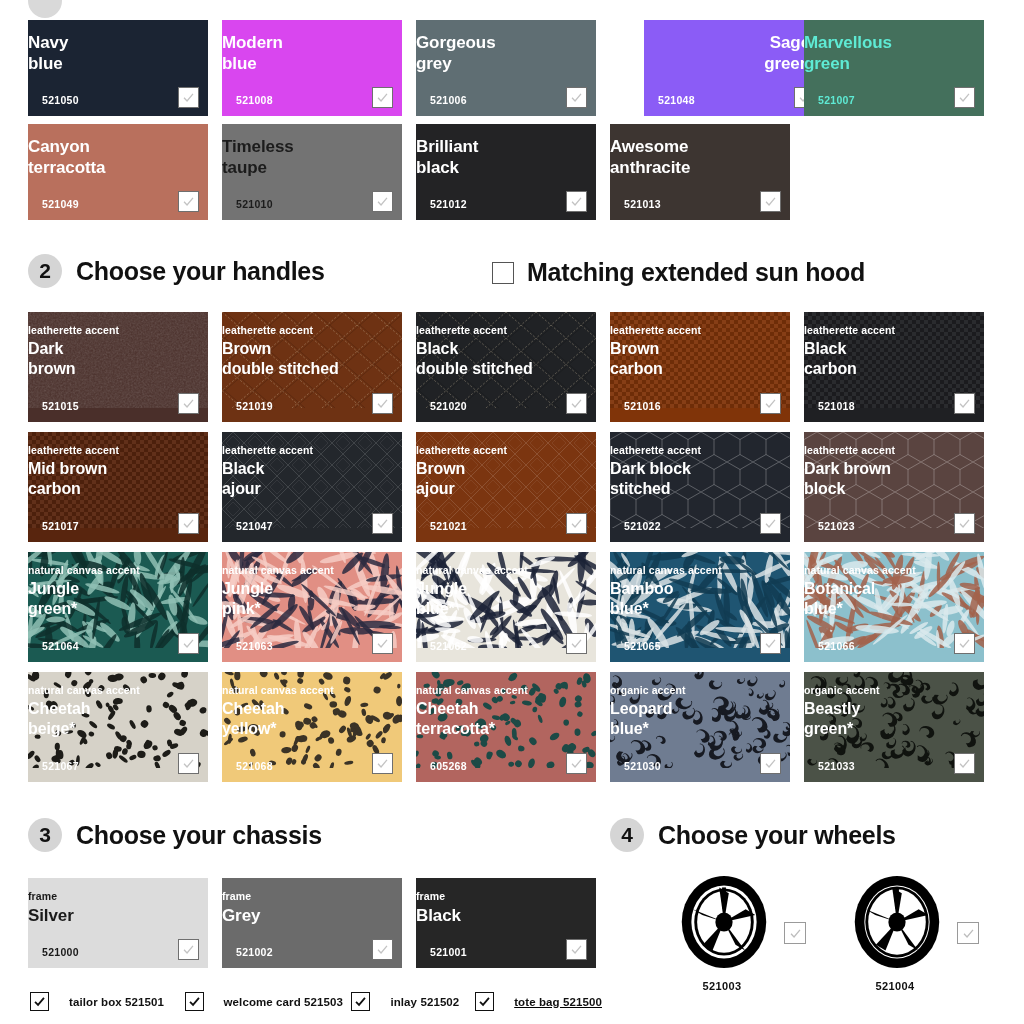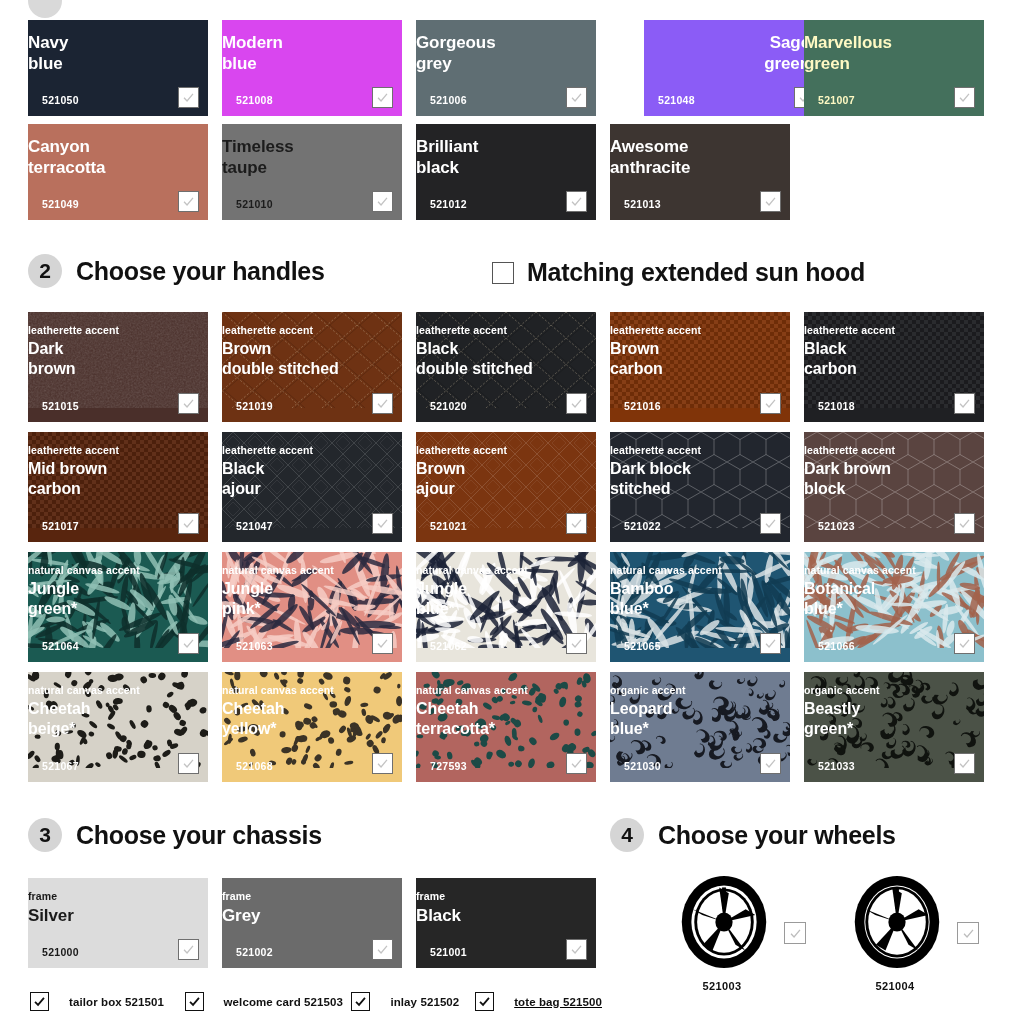--- a/index.html
+++ b/index.html
@@ -156,21 +156,21 @@
           <div class="sw-name">green</div>
           <div class="sw-code">521048</div>
           <div class="sw-check">
             <svg viewBox="0 0 16 16">
               <path d="M2.5 8.4 L6.2 12.2 L13.5 3.6" fill="none" stroke="#c3c3c3" stroke-width="1.6"></path>
             </svg>
           </div>
         </div>
       </div>
       <div class="swatch" style="left: 804px; top: 20px; width: 180px; height: 96px; background: rgb(68, 112, 92);">
-        <div class="sw-inner" style="color:#fef9c3">
+        <div class="sw-inner" style="color:#5eead4">
           <div class="sw-name">Marvellous</div>
           <div class="sw-name">green</div>
           <div class="sw-code">521007</div>
           <div class="sw-check">
             <svg viewBox="0 0 16 16">
               <path d="M2.5 8.4 L6.2 12.2 L13.5 3.6" fill="none" stroke="#c3c3c3" stroke-width="1.6"></path>
             </svg>
           </div>
         </div>
       </div>
@@ -1619,21 +1619,21 @@
             <ellipse cx="0.8" cy="95.9" rx="4.9" ry="2.5" transform="rotate(128 0.8 95.9)"></ellipse>
             <ellipse cx="149.8" cy="76.3" rx="4.2" ry="3.6" transform="rotate(124 149.8 76.3)"></ellipse>
             <ellipse cx="22.1" cy="20.8" rx="3.7" ry="3.2" transform="rotate(80 22.1 20.8)"></ellipse>
             <ellipse cx="98.3" cy="61.3" rx="5.2" ry="2.4" transform="rotate(86 98.3 61.3)"></ellipse>
           </g>
         </svg>
         <div class="sw-inner" style="color:#ffffff">
           <div class="sw-accent">natural canvas accent</div>
           <div class="sw-name small">Cheetah</div>
           <div class="sw-name small">terracotta*</div>
-          <div class="sw-code">727593</div>
+          <div class="sw-code">605268</div>
           <div class="sw-check">
             <svg viewBox="0 0 16 16">
               <path d="M2.5 8.4 L6.2 12.2 L13.5 3.6" fill="none" stroke="#c3c3c3" stroke-width="1.6"></path>
             </svg>
           </div>
         </div>
       </div>
       <div class="swatch" style="left: 610px; top: 672px; width: 180px; height: 110px; background: rgb(111, 124, 145);">
         <svg class="tex" viewBox="0 0 180 96" preserveAspectRatio="none">
           <g fill="#171a22">

